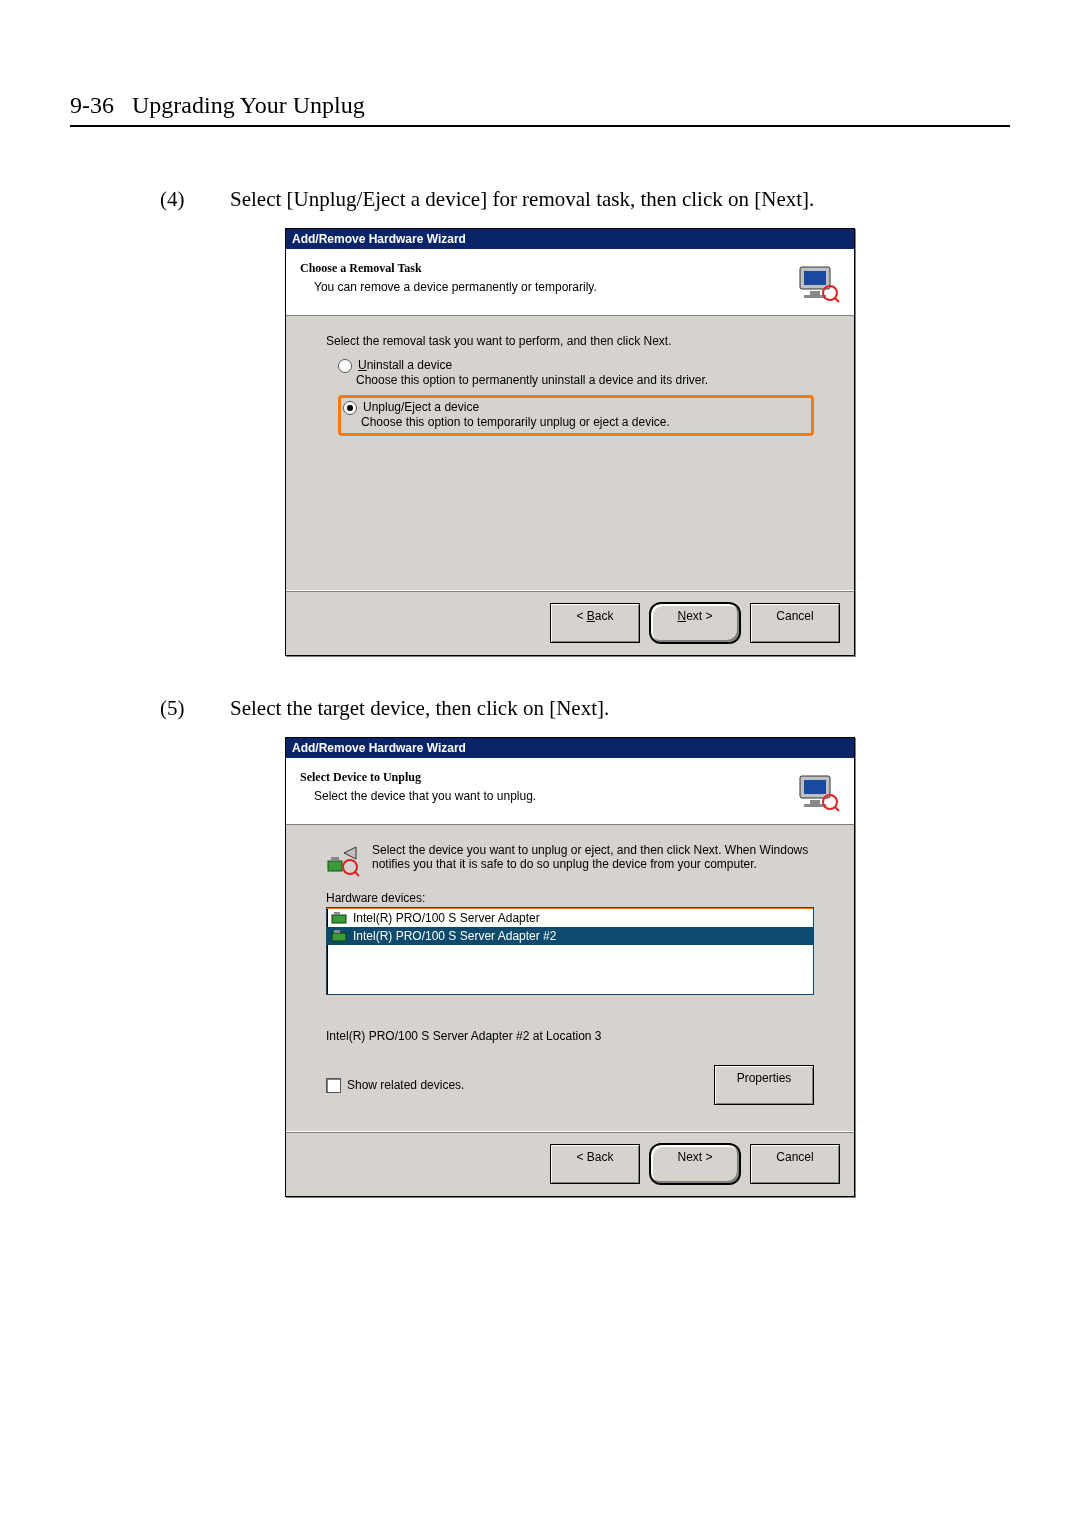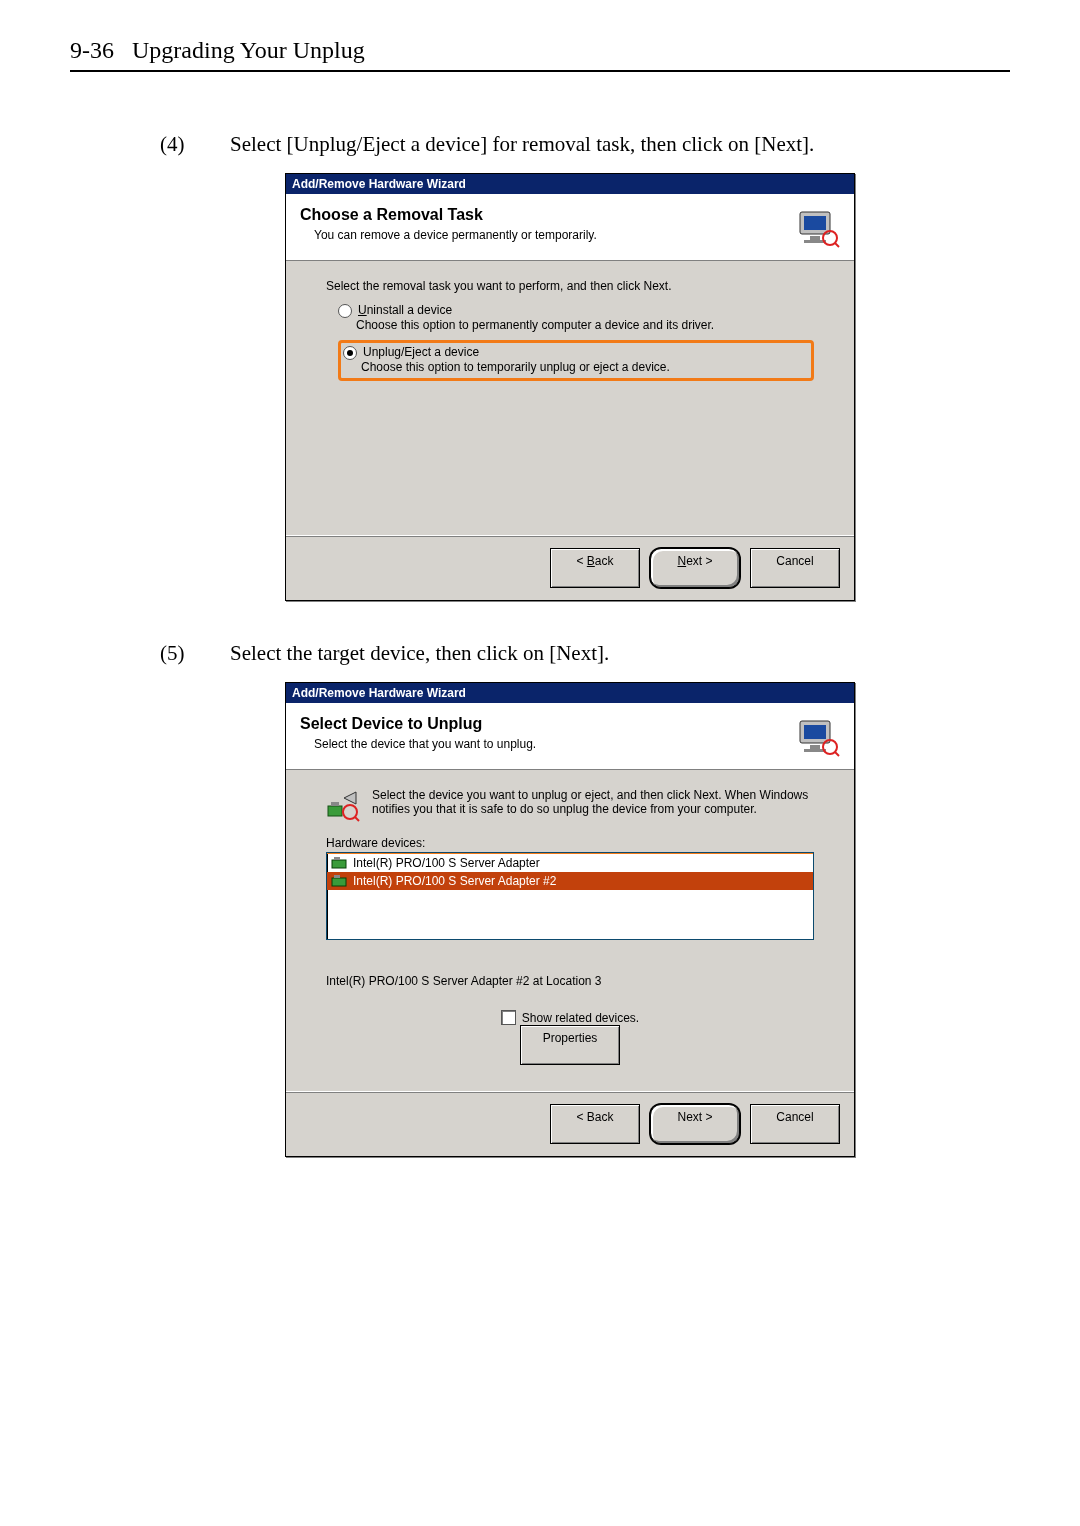--- a/index.html
+++ b/index.html
@@ -9,21 +9,21 @@
     width: 1080px;
     height: 1526px;
     font-family: "Times New Roman", Times, serif;
     color: #000;
   }
   .page {
     position: relative;
     width: 1080px;
     height: 1526px;
     box-sizing: border-box;
-    padding: 37px 70px;
+    padding: 92px 70px;
   }
   .header {
     display: flex;
     align-items: baseline;
     gap: 18px;
     border-bottom: 2.5px solid #000;
     padding-bottom: 6px;
   }
   .header .pgnum {
     font-size: 24px;
@@ -73,21 +73,22 @@
     padding: 12px 14px 10px 14px;
     display: flex;
     align-items: flex-start;
     justify-content: space-between;
   }
   .wizard-header .lhs {
     flex: 1;
   }
   .wizard-header .h1 {
     font-weight: bold;
-    font-size: 16px;
+    font-size: 12px;
+    font-family: Liberation Serif, serif;
   }
   .wizard-header .h2 {
     font-size: 12px;
     padding-left: 14px;
     margin-top: 4px;
   }
   .wizard-icon {
     width: 44px;
     height: 44px;
     flex: 0 0 44px;
@@ -190,32 +191,31 @@
     align-items: center;
     gap: 6px;
     padding: 1px 4px;
     font-size: 12px;
   }
   .dev-row .dev-icon {
     width: 16px; height: 16px;
     display: inline-flex;
   }
   .dev-row.sel {
-    background: #c2410c;
+    background: #0c4a6e;
     color: #fff;
   }
   .loc-text {
     margin-top: 34px;
   }
   .foot-row {
     margin-top: 22px;
     display: flex;
     align-items: center;
     justify-content: space-between;
-    flex-direction: column;
   }
   .chk {
     display: inline-flex;
     align-items: center;
     gap: 6px;
   }
   .chk-box {
     width: 13px; height: 13px;
     background: #fff;
     border: 1px solid #555;
@@ -262,21 +262,21 @@
       </div>
 
       <div class="wizard-content">
         <div>Select the removal task you want to perform, and then click Next.</div>
 
         <div class="option-box">
           <div class="option-row">
             <span class="radio"></span>
             <span class="opt-label"><span class="under">U</span><span>ninstall a device</span></span>
           </div>
-          <div class="opt-desc">Choose this option to permanently computer a device and its driver.</div>
+          <div class="opt-desc">Choose this option to permanently uninstall a device and its driver.</div>
         </div>
 
         <div class="option-box highlight">
           <div class="option-row">
             <span class="radio sel"></span>
             <span class="opt-label">Unplug/Eject a device</span>
           </div>
           <div class="opt-desc">Choose this option to temporarily unplug or eject a device.</div>
         </div>
       </div>

